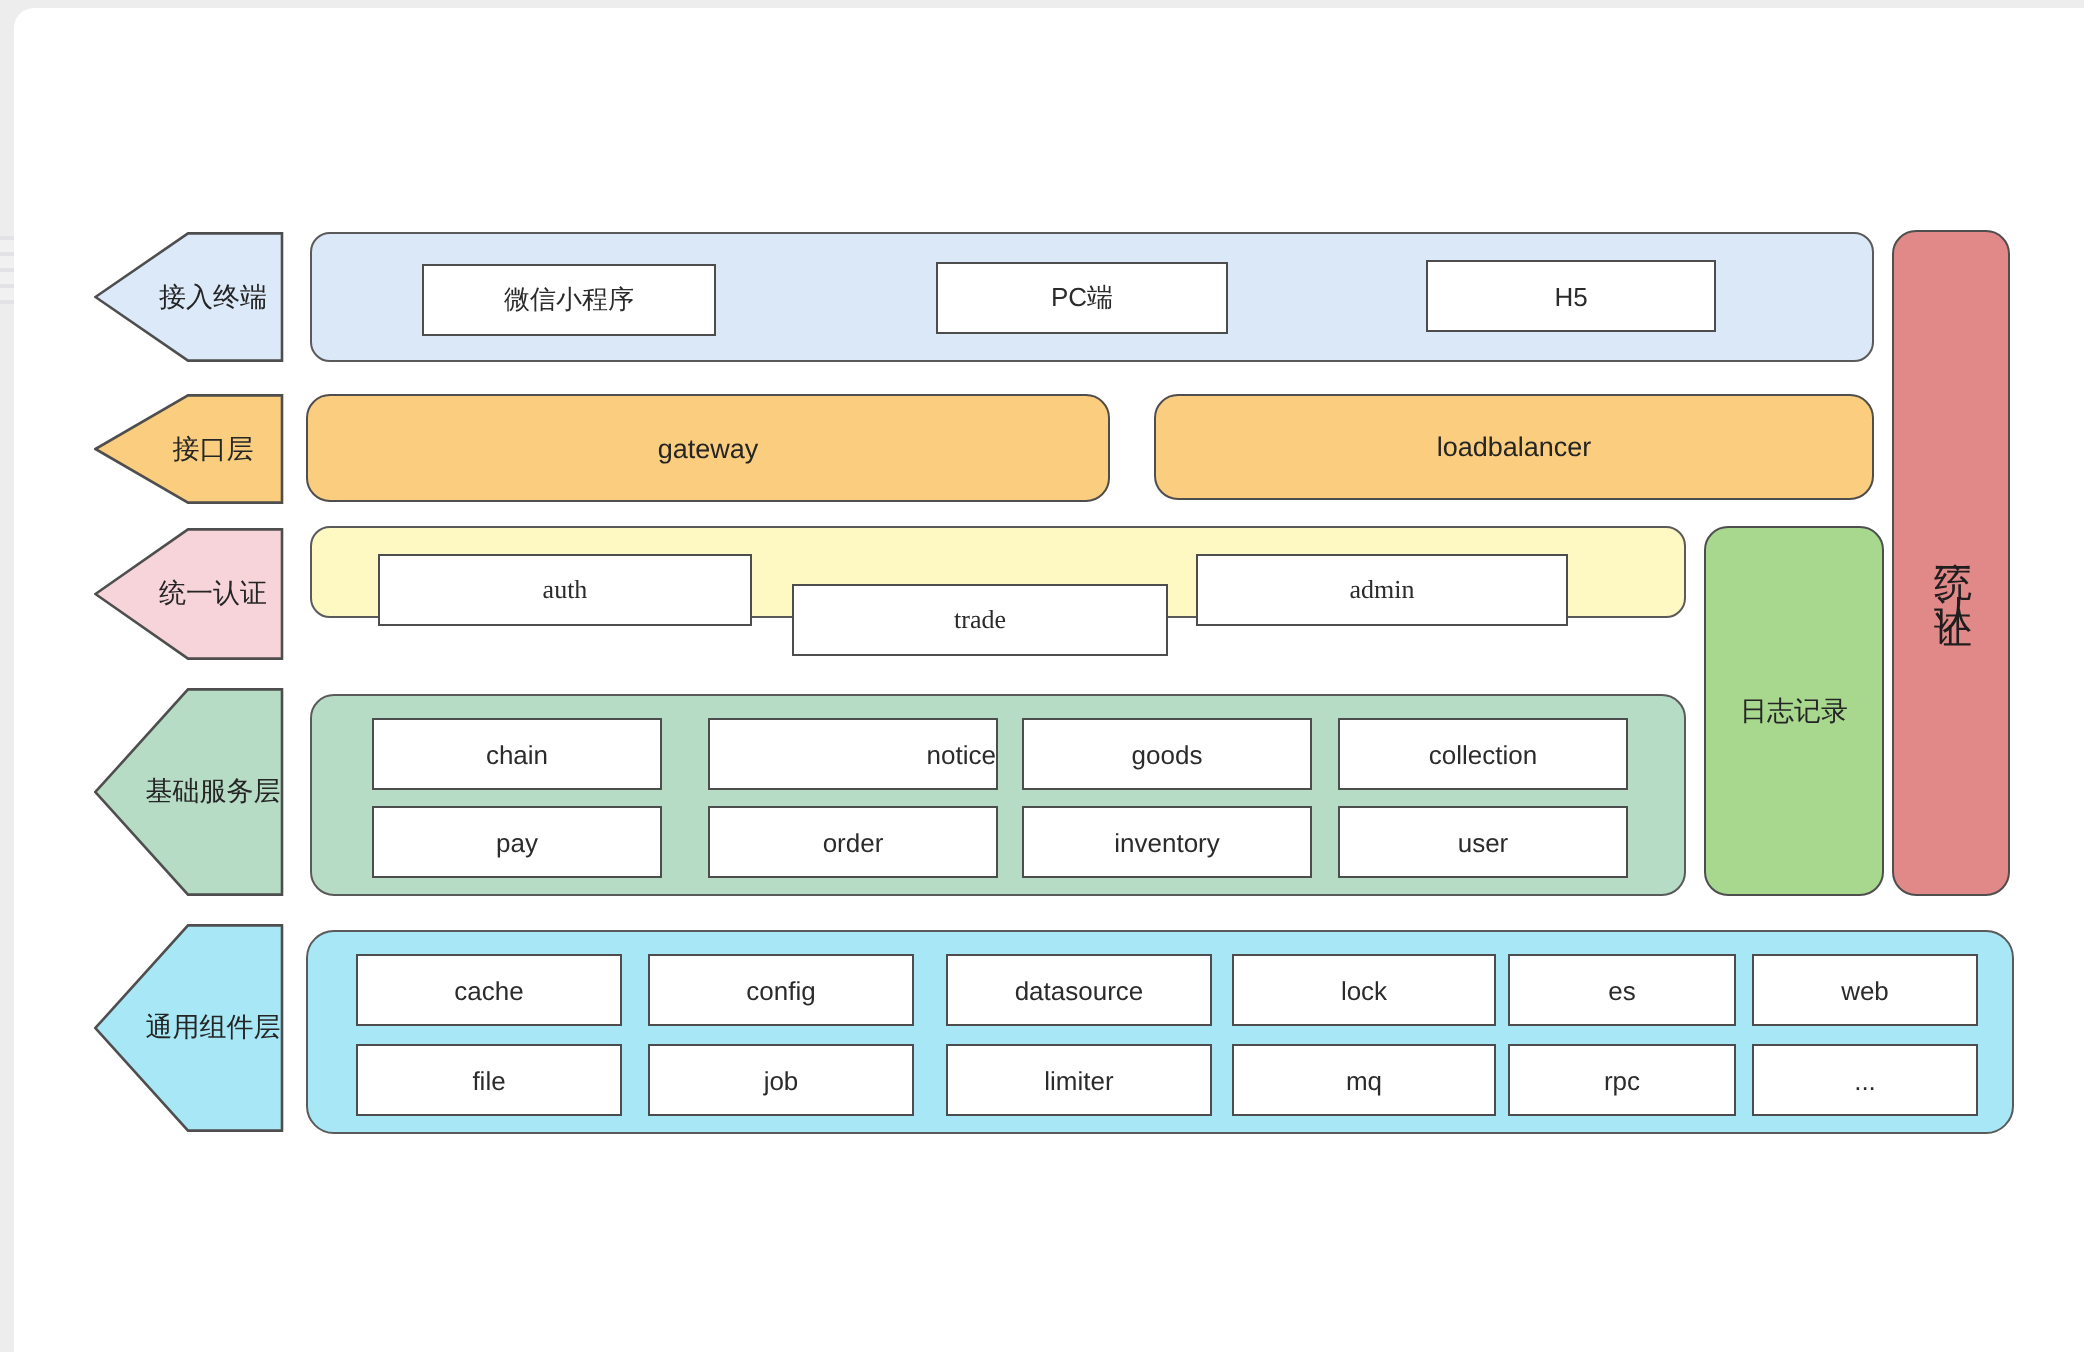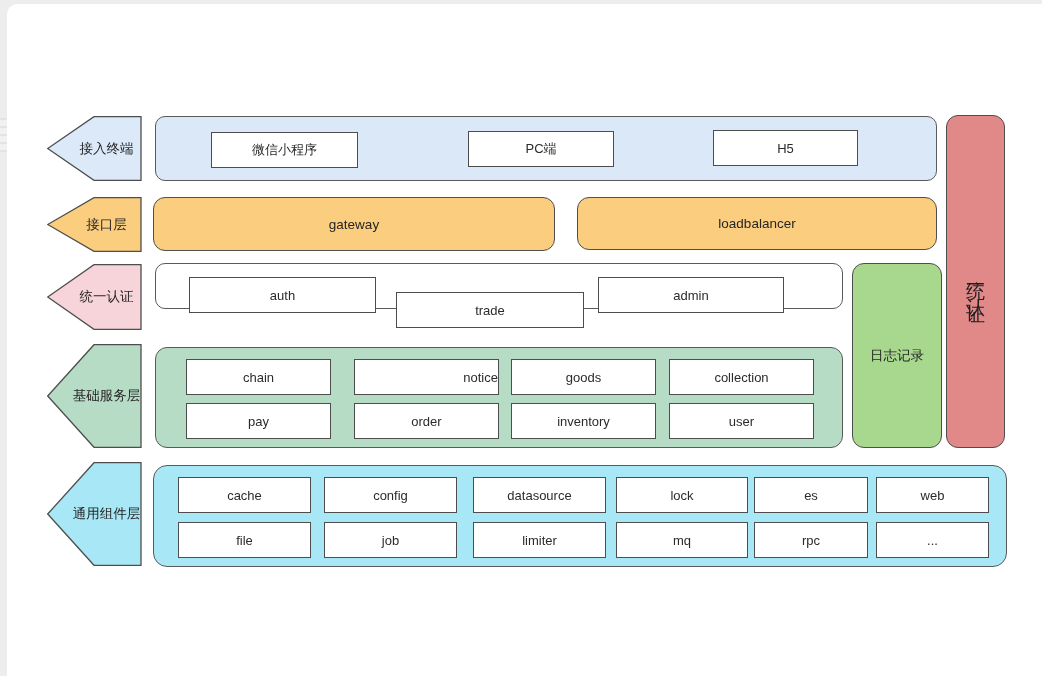--- a/index.html
+++ b/index.html
@@ -29,21 +29,21 @@
   }
   .a1{left:47px;top:116px;width:95px;height:65px;}
   .a2{left:47px;top:197px;width:95px;height:55px;}
   .a3{left:47px;top:264px;width:95px;height:66px;}
   .a4{left:47px;top:344px;width:95px;height:104px;}
   .a5{left:47px;top:462px;width:95px;height:104px;}
 
   
   .band{position:absolute;border:1px solid #5a5a5a;box-sizing:border-box;}
   .band-access{left:155px;top:116px;width:782px;height:65px;background:#dbe8f7;border-radius:10px;}
-  .band-business{left:155px;top:263px;width:688px;height:46px;background:#ffffff;border-radius:10px;}
+  .band-business{left:155px;top:263px;width:688px;height:46px;background:#fef9c3;border-radius:10px;font-family:Liberation Serif, serif;}
   .band-base{left:155px;top:347px;width:688px;height:101px;background:#b7dcc6;border-radius:12px;}
   .band-component{left:153px;top:465px;width:854px;height:102px;background:#a8e8f6;border-radius:14px;}
 
   
   .obox{
     position:absolute;background:#fbcd7e;border:1px solid #4e4e4e;border-radius:12px;
     box-sizing:border-box;display:flex;align-items:center;justify-content:center;
     font-size:13.5px;color:#252525;
   }
   .obox-gateway{left:153px;top:197px;width:402px;height:54px;}

